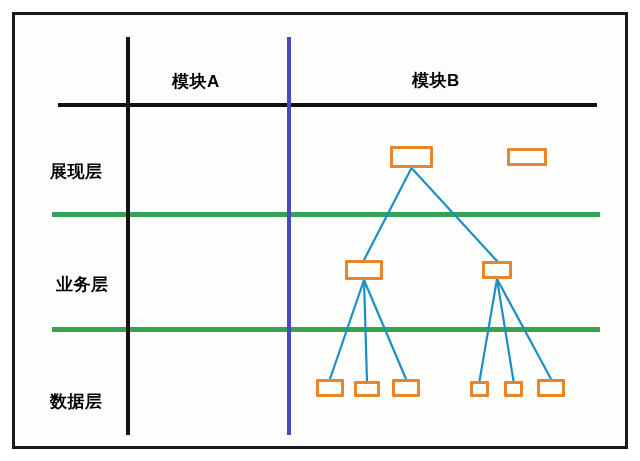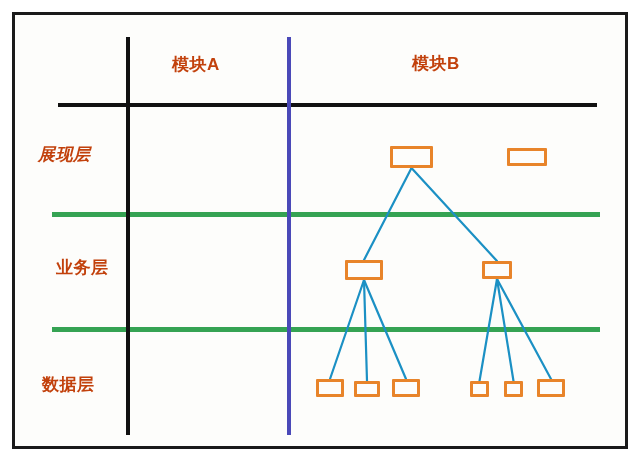--- a/index.html
+++ b/index.html
@@ -52,26 +52,27 @@
     border-left-width: 4px;
     border-left-color: #111111;
   }
   .rule-blue-v {
     border-left-width: 4px;
     border-left-color: #4a49b8;
   }
   
   .label {
     position: absolute;
-    color: #c2410c;
+    color: #000000;
     font-weight: bold;
     font-size: 17px;
     line-height: 1;
     white-space: nowrap;
     letter-spacing: 0.5px;
+    margin-top: 17px;
   }
   .col-label {
     font-size: 17px;
   }
   .row-label {
     font-size: 17px;
   }
   
   .node {
     position: absolute;
@@ -106,23 +107,23 @@
   <div class="rule-h rule-black-h" style="left:58px; top:103px; width:539px;"></div>
   <div class="rule-h rule-green-h" style="left:52px; top:212px; width:548px;"></div>
   <div class="rule-h rule-green-h" style="left:52px; top:327px; width:548px;"></div>
 
   <div class="rule-v rule-black-v" style="left:126px; top:37px; height:398px;"></div>
   <div class="rule-v rule-blue-v" style="left:287px; top:37px; height:398px;"></div>
 
   <div class="label col-label" style="left:172px; top:56px;">模块A</div>
   <div class="label col-label" style="left:412px; top:55px;">模块B</div>
 
-  <div class="label row-label" style="left:38px; top:146px;font-style:italic;">展现层</div>
+  <div class="label row-label" style="left:50px; top:146px;">展现层</div>
   <div class="label row-label" style="left:56px; top:259px;">业务层</div>
-  <div class="label row-label" style="left:42px; top:376px;">数据层</div>
+  <div class="label row-label" style="left:50px; top:376px;">数据层</div>
 
   <svg class="connectors" viewBox="0 0 640 461" xmlns="http://www.w3.org/2000/svg">
     <g id="edge-group">
         <line x1="411.5" y1="168" x2="364" y2="260" class="edge"></line>
         <line x1="411.5" y1="168" x2="497" y2="261" class="edge"></line>
         <line x1="364" y1="280" x2="330" y2="379" class="edge"></line>
         <line x1="364" y1="280" x2="367" y2="381" class="edge"></line>
         <line x1="364" y1="280" x2="406" y2="379" class="edge"></line>
         <line x1="497" y1="279" x2="479.5" y2="381" class="edge"></line>
         <line x1="497" y1="279" x2="513.5" y2="381" class="edge"></line>

